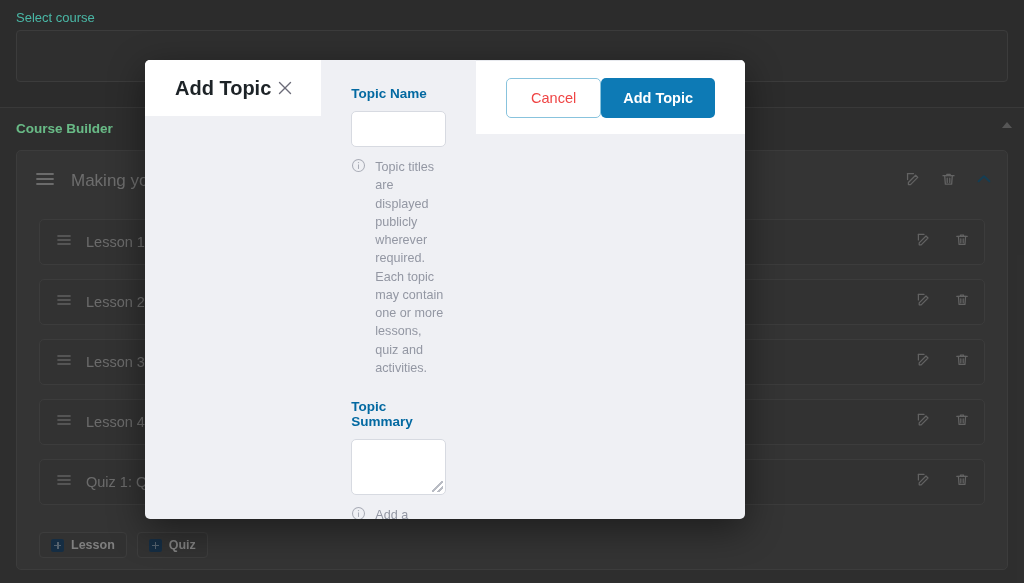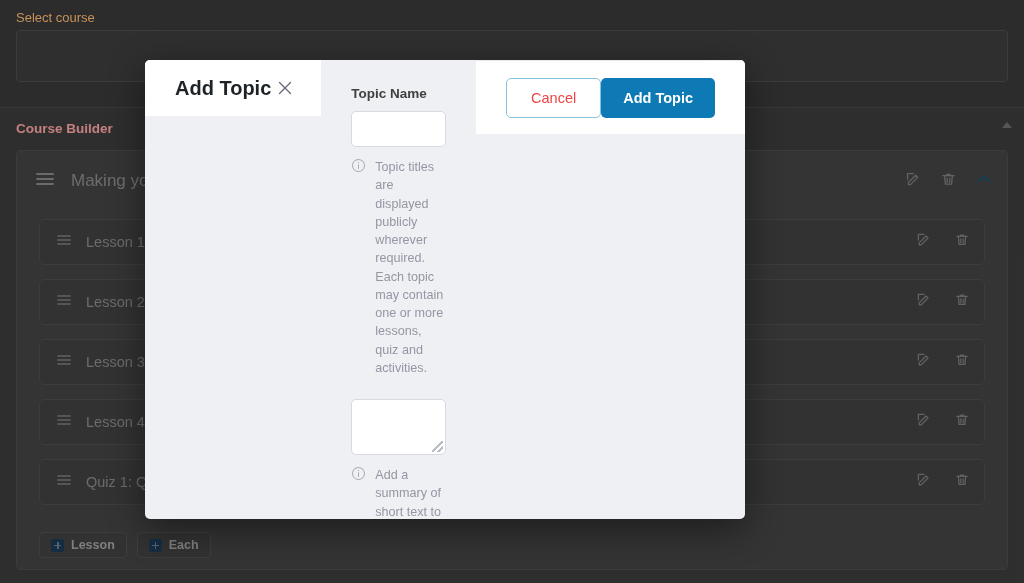--- a/index.html
+++ b/index.html
@@ -29,21 +29,21 @@
     width: 1024px;
     height: 108px;
     background: #393939;
     border-bottom: 1px solid #4a4a4a;
   }
 
   .select-course-label {
     position: absolute;
     left: 16px; top: 10px;
     font-size: 13px;
-    color: #fdba74;
+    color: #5eead4;
   }
 
   .select-course-box {
     position: absolute;
     left: 16px; top: 30px;
     width: 992px;
     height: 52px;
     border: 1px solid #4d4d4d;
     border-radius: 4px;
     background: #3d3d3d;
@@ -55,21 +55,21 @@
     width: 1024px;
     height: 42px;
     background: #3c3c3c;
   }
 
   .course-builder-title {
     position: absolute;
     left: 16px; top: 121px;
     font-size: 13.5px;
     font-weight: bold;
-    color: #fca5a5;
+    color: #86efac;
   }
 
   .scroll-arrow-up {
     position: absolute;
     right: 12px; top: 122px;
     width: 0; height: 0;
     border-left: 5px solid transparent;
     border-right: 5px solid transparent;
     border-bottom: 6px solid #6f6f6f;
   }
@@ -229,21 +229,21 @@
   .modal-body {
     flex: 1;
     background: #eff0f4;
     padding: 26px 30px 0 30px;
     overflow: hidden;
   }
 
   .field-label {
     font-size: 13.5px;
     font-weight: bold;
-    color: #404040;
+    color: #0369a1;
     margin-bottom: 10px;
   }
 
   .text-input {
     width: 100%;
     height: 36px;
     background: #fff;
     border: 1px solid #d7dae1;
     border-radius: 5px;
     padding: 0 11px;
@@ -535,21 +535,21 @@
       </div>
     </div>
 
     <div class="add-buttons">
       <div class="add-btn">
         <span class="plus-sq"></span>
         <span>Lesson</span>
       </div>
       <div class="add-btn">
         <span class="plus-sq"></span>
-        <span>Each</span>
+        <span>Quiz</span>
       </div>
     </div>
 
   </div>
 </div>
 
 <div id="modal-overlay"></div>
 
 <div id="modal">
 
@@ -574,20 +574,21 @@
             <circle cx="8" cy="8" r="6.4"></circle>
             <line x1="8" y1="7.2" x2="8" y2="11.2" stroke-linecap="round"></line>
             <circle cx="8" cy="4.9" r="0.75" fill="#a9acb6" stroke="none"></circle>
           </svg>
         </span>
         <span class="help-text">Topic titles are displayed publicly wherever required. Each topic may contain one or more lessons, quiz and activities.</span>
       </div>
     </div>
 
     <div class="field-block">
+      <div class="field-label">Topic Summary</div>
       <div class="textarea-wrap">
         <textarea class="text-area" placeholder="" style=""></textarea>
         <span class="resize-grip"></span>
       </div>
       <div class="help-row">
         <span class="ico">
           <svg width="15" height="15" viewBox="0 0 16 16" fill="none" stroke="#a9acb6" stroke-width="1.1">
             <circle cx="8" cy="8" r="6.4"></circle>
             <line x1="8" y1="7.2" x2="8" y2="11.2" stroke-linecap="round"></line>
             <circle cx="8" cy="4.9" r="0.75" fill="#a9acb6" stroke="none"></circle>

